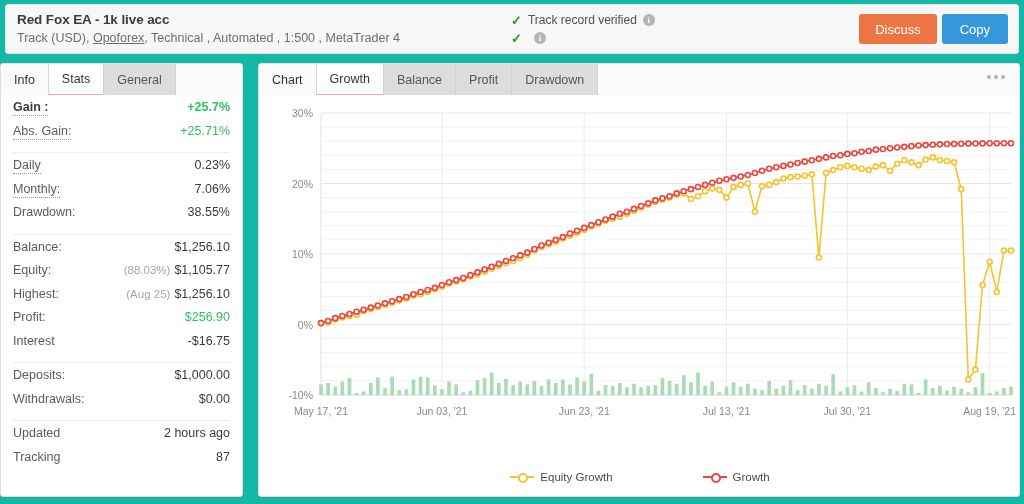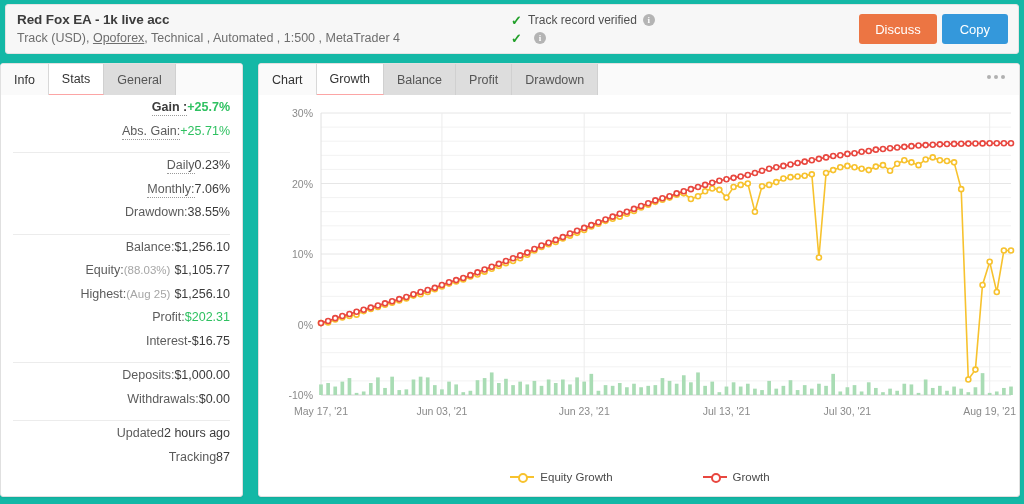--- a/index.html
+++ b/index.html
@@ -68,21 +68,21 @@
   }
   .tab.first { background: #fafafa; color: #333; border-right: 1px solid #d8d8d8;}
   .tab.active {
     background: #ffffff; color: #333; position: relative; top: 0;
     border-bottom: 1px solid #fca5a5; margin-bottom: -1px;
   }
   .tab.spacer { flex: 1; background: #fafafa; border-right: none; cursor: default; }
 
   .stats { padding: 0 12px; }
   .srow {
-    display: flex; justify-content: flex-end; align-items: baseline;
+    display: flex; justify-content: space-between; align-items: baseline;
     height: 23.5px; font-size: 12.5px;
   }
   .srow .lbl { color: #5b5b5b; }
   .srow .lbl.dotted { border-bottom: 1px dotted #9a9a9a; line-height: 15px; }
   .srow .val { color: #3b3b3b; text-align: right; }
   .srow .val.green { color: #2fc161; }
   .srow .val.bold { font-weight: bold; }
   .srow .lbl.bold { font-weight: bold; color: #3b3b3b; }
   .sub { color: #a6a6a6; font-size: 11.5px; margin-right: 4px; }
   .grp { padding-top: 5px; padding-bottom: 5px; }
@@ -195,21 +195,21 @@
           <div class="srow">
             <span class="lbl">Equity:</span>
             <span><span class="sub">(88.03%)</span><span class="val">$1,105.77</span></span>
           </div>
           <div class="srow">
             <span class="lbl">Highest:</span>
             <span><span class="sub">(Aug 25)</span><span class="val">$1,256.10</span></span>
           </div>
           <div class="srow">
             <span class="lbl">Profit:</span>
-            <span><span class="val green">$202.31</span></span>
+            <span><span class="val green">$256.90</span></span>
           </div>
           <div class="srow">
             <span class="lbl">Interest</span>
             <span><span class="val">-$16.75</span></span>
           </div>
         </div>
         <div class="divider"></div>
         <div class="grp">
           <div class="srow">
             <span class="lbl">Deposits:</span>

